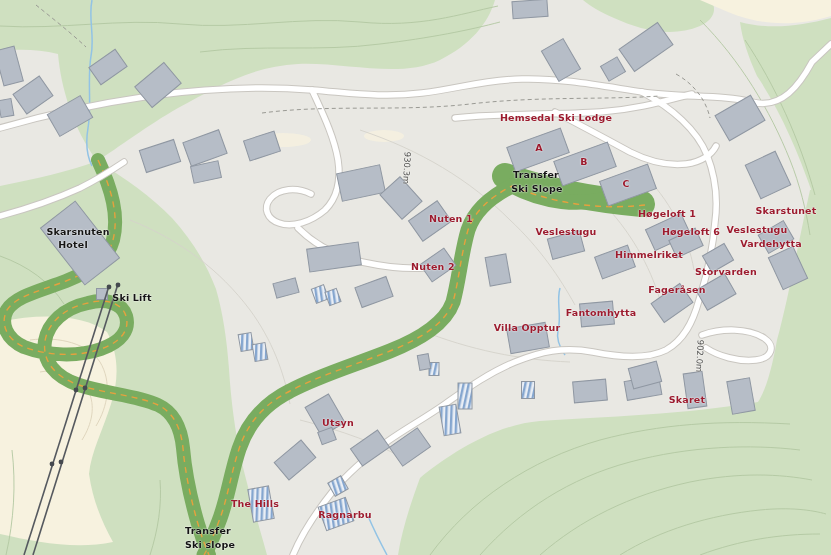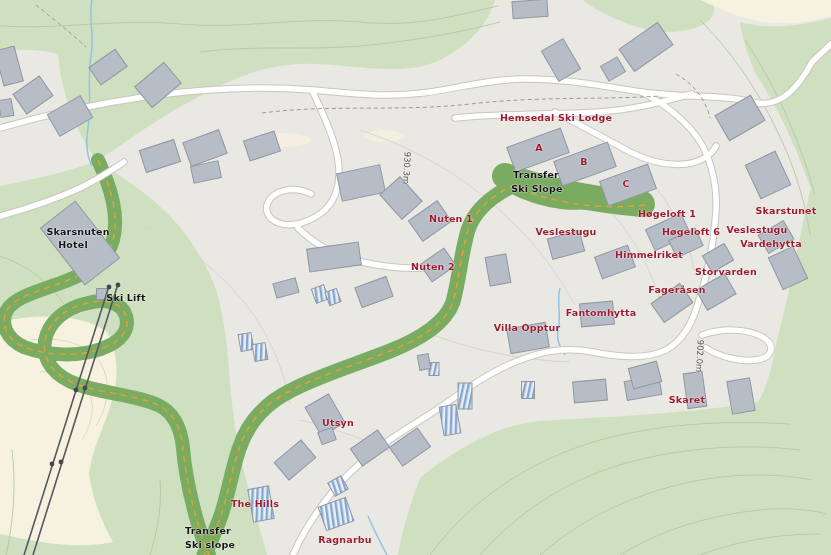--- a/index.html
+++ b/index.html
@@ -209,22 +209,22 @@
       <div class="lbl" style="left: 786px; top: 210px;">Skarstunet</div>
       <div class="lbl" style="left: 757px; top: 229px;">Veslestugu</div>
       <div class="lbl" style="left: 723px; top: 243px; margin-left: 48px;">Vardehytta</div>
       <div class="lbl" style="left: 726px; top: 271px;">Storvarden</div>
       <div class="lbl" style="left: 677px; top: 289px;">Fageråsen</div>
       <div class="lbl" style="left: 601px; top: 312px;">Fantomhytta</div>
       <div class="lbl" style="left: 527px; top: 327px;">Villa Opptur</div>
       <div class="lbl" style="left: 687px; top: 399px;">Skaret</div>
       <div class="lbl" style="left: 338px; top: 422px;">Utsyn</div>
       <div class="lbl" style="left: 255px; top: 503px;">The Hills</div>
-      <div class="lbl" style="left: 345px; top: 514px; margin-top: 25px;">Ragnarbu</div>
+      <div class="lbl" style="left: 345px; top: 514px;">Ragnarbu</div>
       <div class="lbl black" style="left: 78px; top: 231px;">Skarsnuten</div>
       <div class="lbl black" style="left: 73px; top: 244px; text-align: right;">Hotel</div>
-      <div class="lbl black" style="left: 120px; top: 297px; padding-left: 12px;">Ski Lift</div>
+      <div class="lbl black" style="left: 132px; top: 297px;">Ski Lift</div>
       <div class="lbl black" style="left: 208px; top: 530px;">Transfer</div>
       <div class="lbl black" style="left: 210px; top: 544px;">Ski slope</div>
       <div class="lbl elev vert" style="left: 407px; top: 168px;">930.3m</div>
       <div class="lbl elev vert" style="left: 700px; top: 356px;">902.0m</div>
     </div>
 </div>
 
 </body></html>

